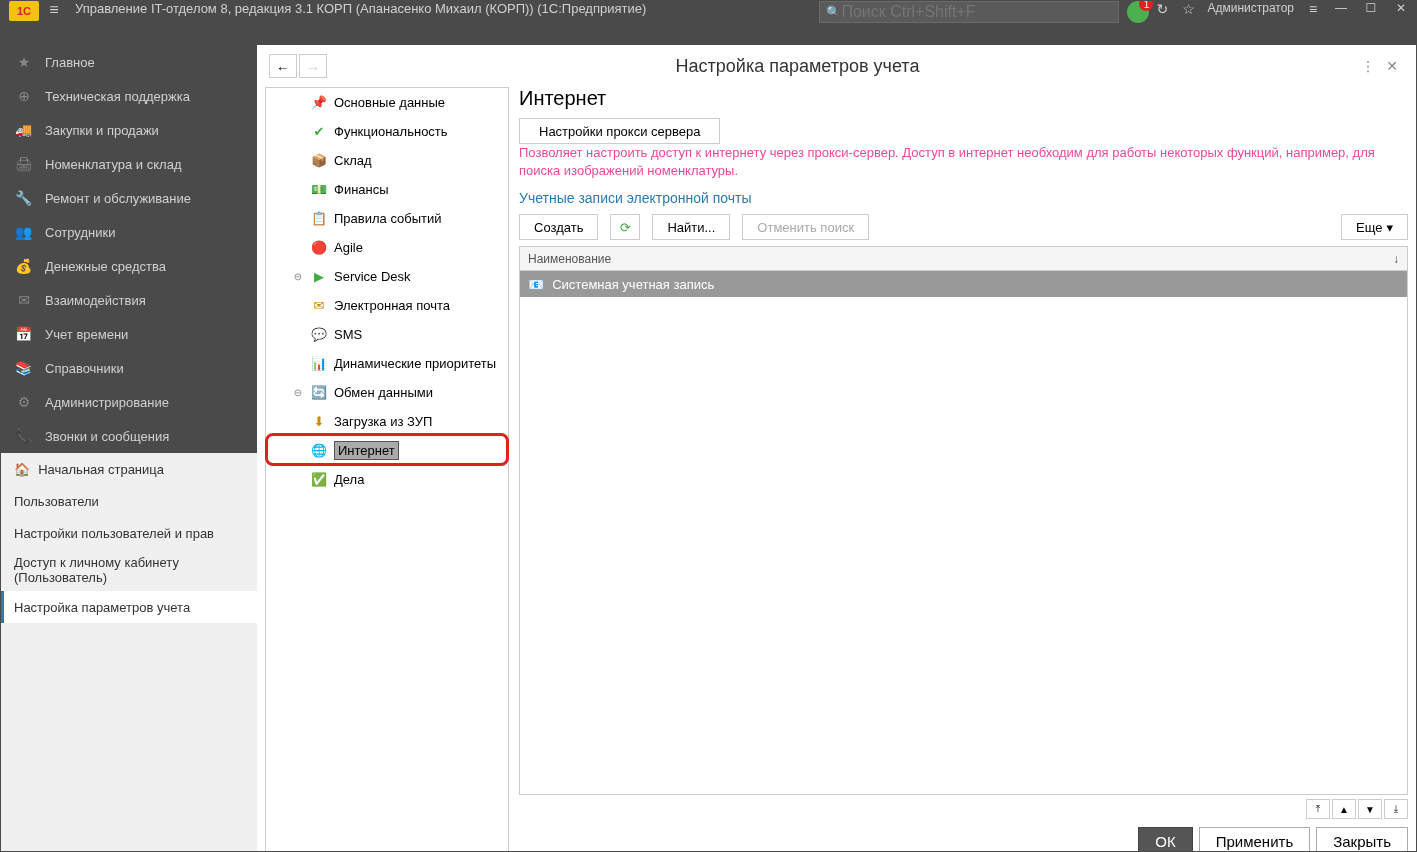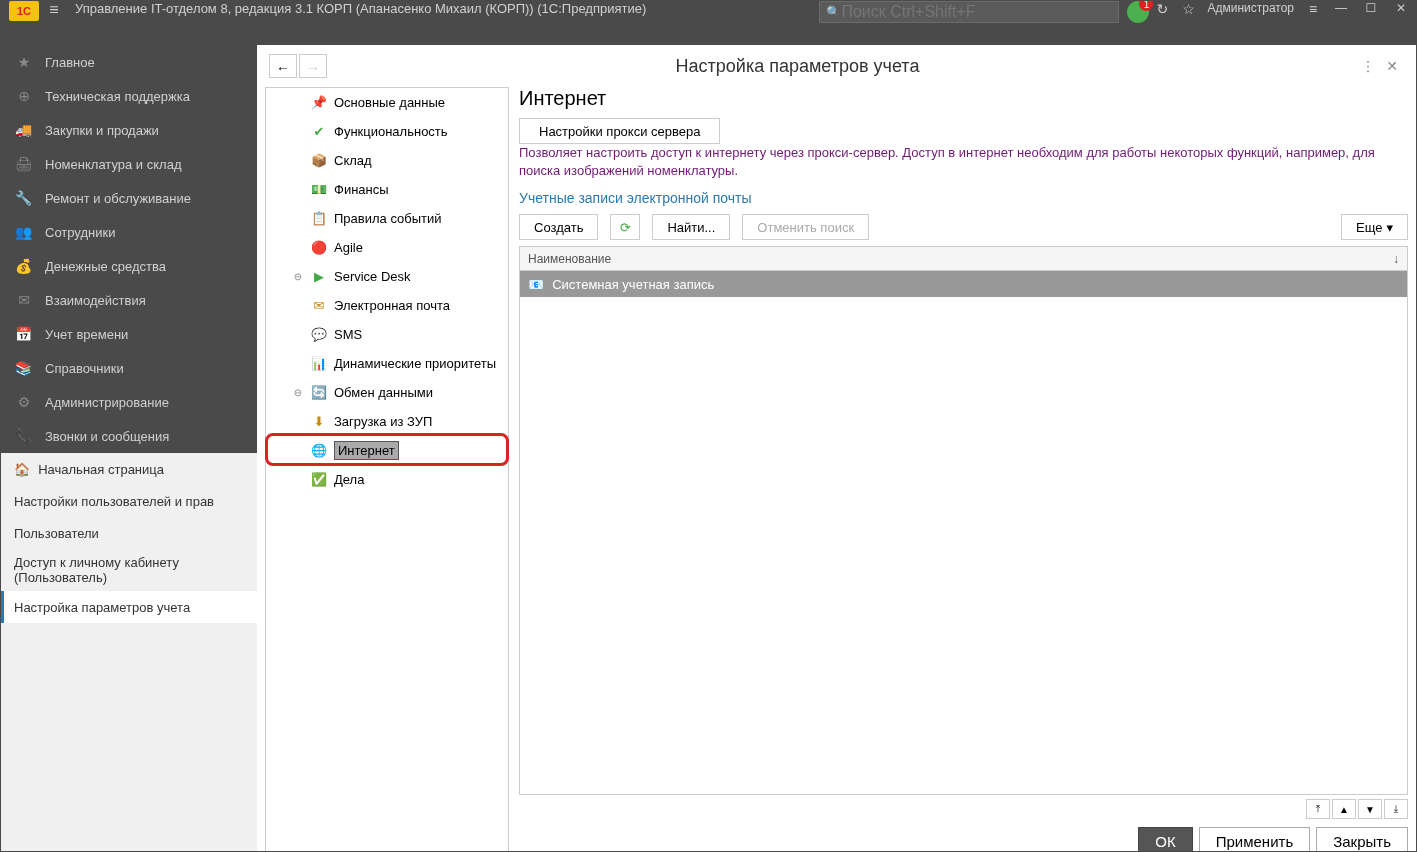--- a/index.html
+++ b/index.html
@@ -49,21 +49,21 @@
 .tree-item.level1 { padding-left: 26px; }
 .tree-item.level2 { padding-left: 44px; }
 .tree-item.selected { }
 .tree-item.selected .tree-label { background: #aaa; border: 1px solid #555; padding: 1px 3px; }
 .tree-highlight { position: absolute; border: 3px solid #d22; border-radius: 8px; pointer-events: none; }
 
 
 .right-panel { flex: 1; display: flex; flex-direction: column; }
 .right-panel h2 { font-size: 20px; font-weight: normal; margin-bottom: 8px; }
 .proxy-btn { height: 26px; padding: 0 19px; border: 1px solid #ccc; background: #fff; font-size: 13px; cursor: pointer; width: fit-content; }
-.desc { font-size: 13px; color: #701a75; line-height: 1.4; margin-bottom: 10px; }
+.desc { font-size: 13px; color: #ec4899; line-height: 1.4; margin-bottom: 10px; }
 .section-title { font-size: 14px; color: #2a7ab0; margin-bottom: 8px; }
 .toolbar { display: flex; gap: 12px; margin-bottom: 6px; align-items: center; }
 .toolbar button { height: 26px; padding: 0 14px; border: 1px solid #ccc; background: #fff; font-size: 13px; cursor: pointer; }
 .toolbar button.icon-only { padding: 0; width: 30px; }
 .toolbar button.disabled { color: #aaa; }
 .toolbar .tspacer { flex: 1; }
 .toolbar .more { display: flex; align-items: center; gap: 4px; }
 
 .table { border: 1px solid #ccc; flex: 1; display: flex; flex-direction: column; }
 .table-header { height: 24px; background: #f5f5f5; border-bottom: 1px solid #ccc; display: flex; align-items: center; padding: 0 8px; font-size: 12px; color: #555; }
@@ -153,24 +153,24 @@
           <span>Звонки и сообщения</span>
         </div>
       </div>
     <div class="subsection">
       <div id="sub-items">
           <div class="sub-item has-home">
             <span>🏠</span>
             <span>Начальная страница</span>
           </div>
           <div class="sub-item">
+            <span>Пользователи</span>
+          </div>
+          <div class="sub-item">
             <span>Настройки пользователей и прав</span>
-          </div>
-          <div class="sub-item">
-            <span>Пользователи</span>
           </div>
           <div class="sub-item">
             <span>Доступ к личному кабинету (Пользователь)</span>
           </div>
           <div class="sub-item active">
             <span>Настройка параметров учета</span>
           </div>
         </div>
     </div>
   </div>

